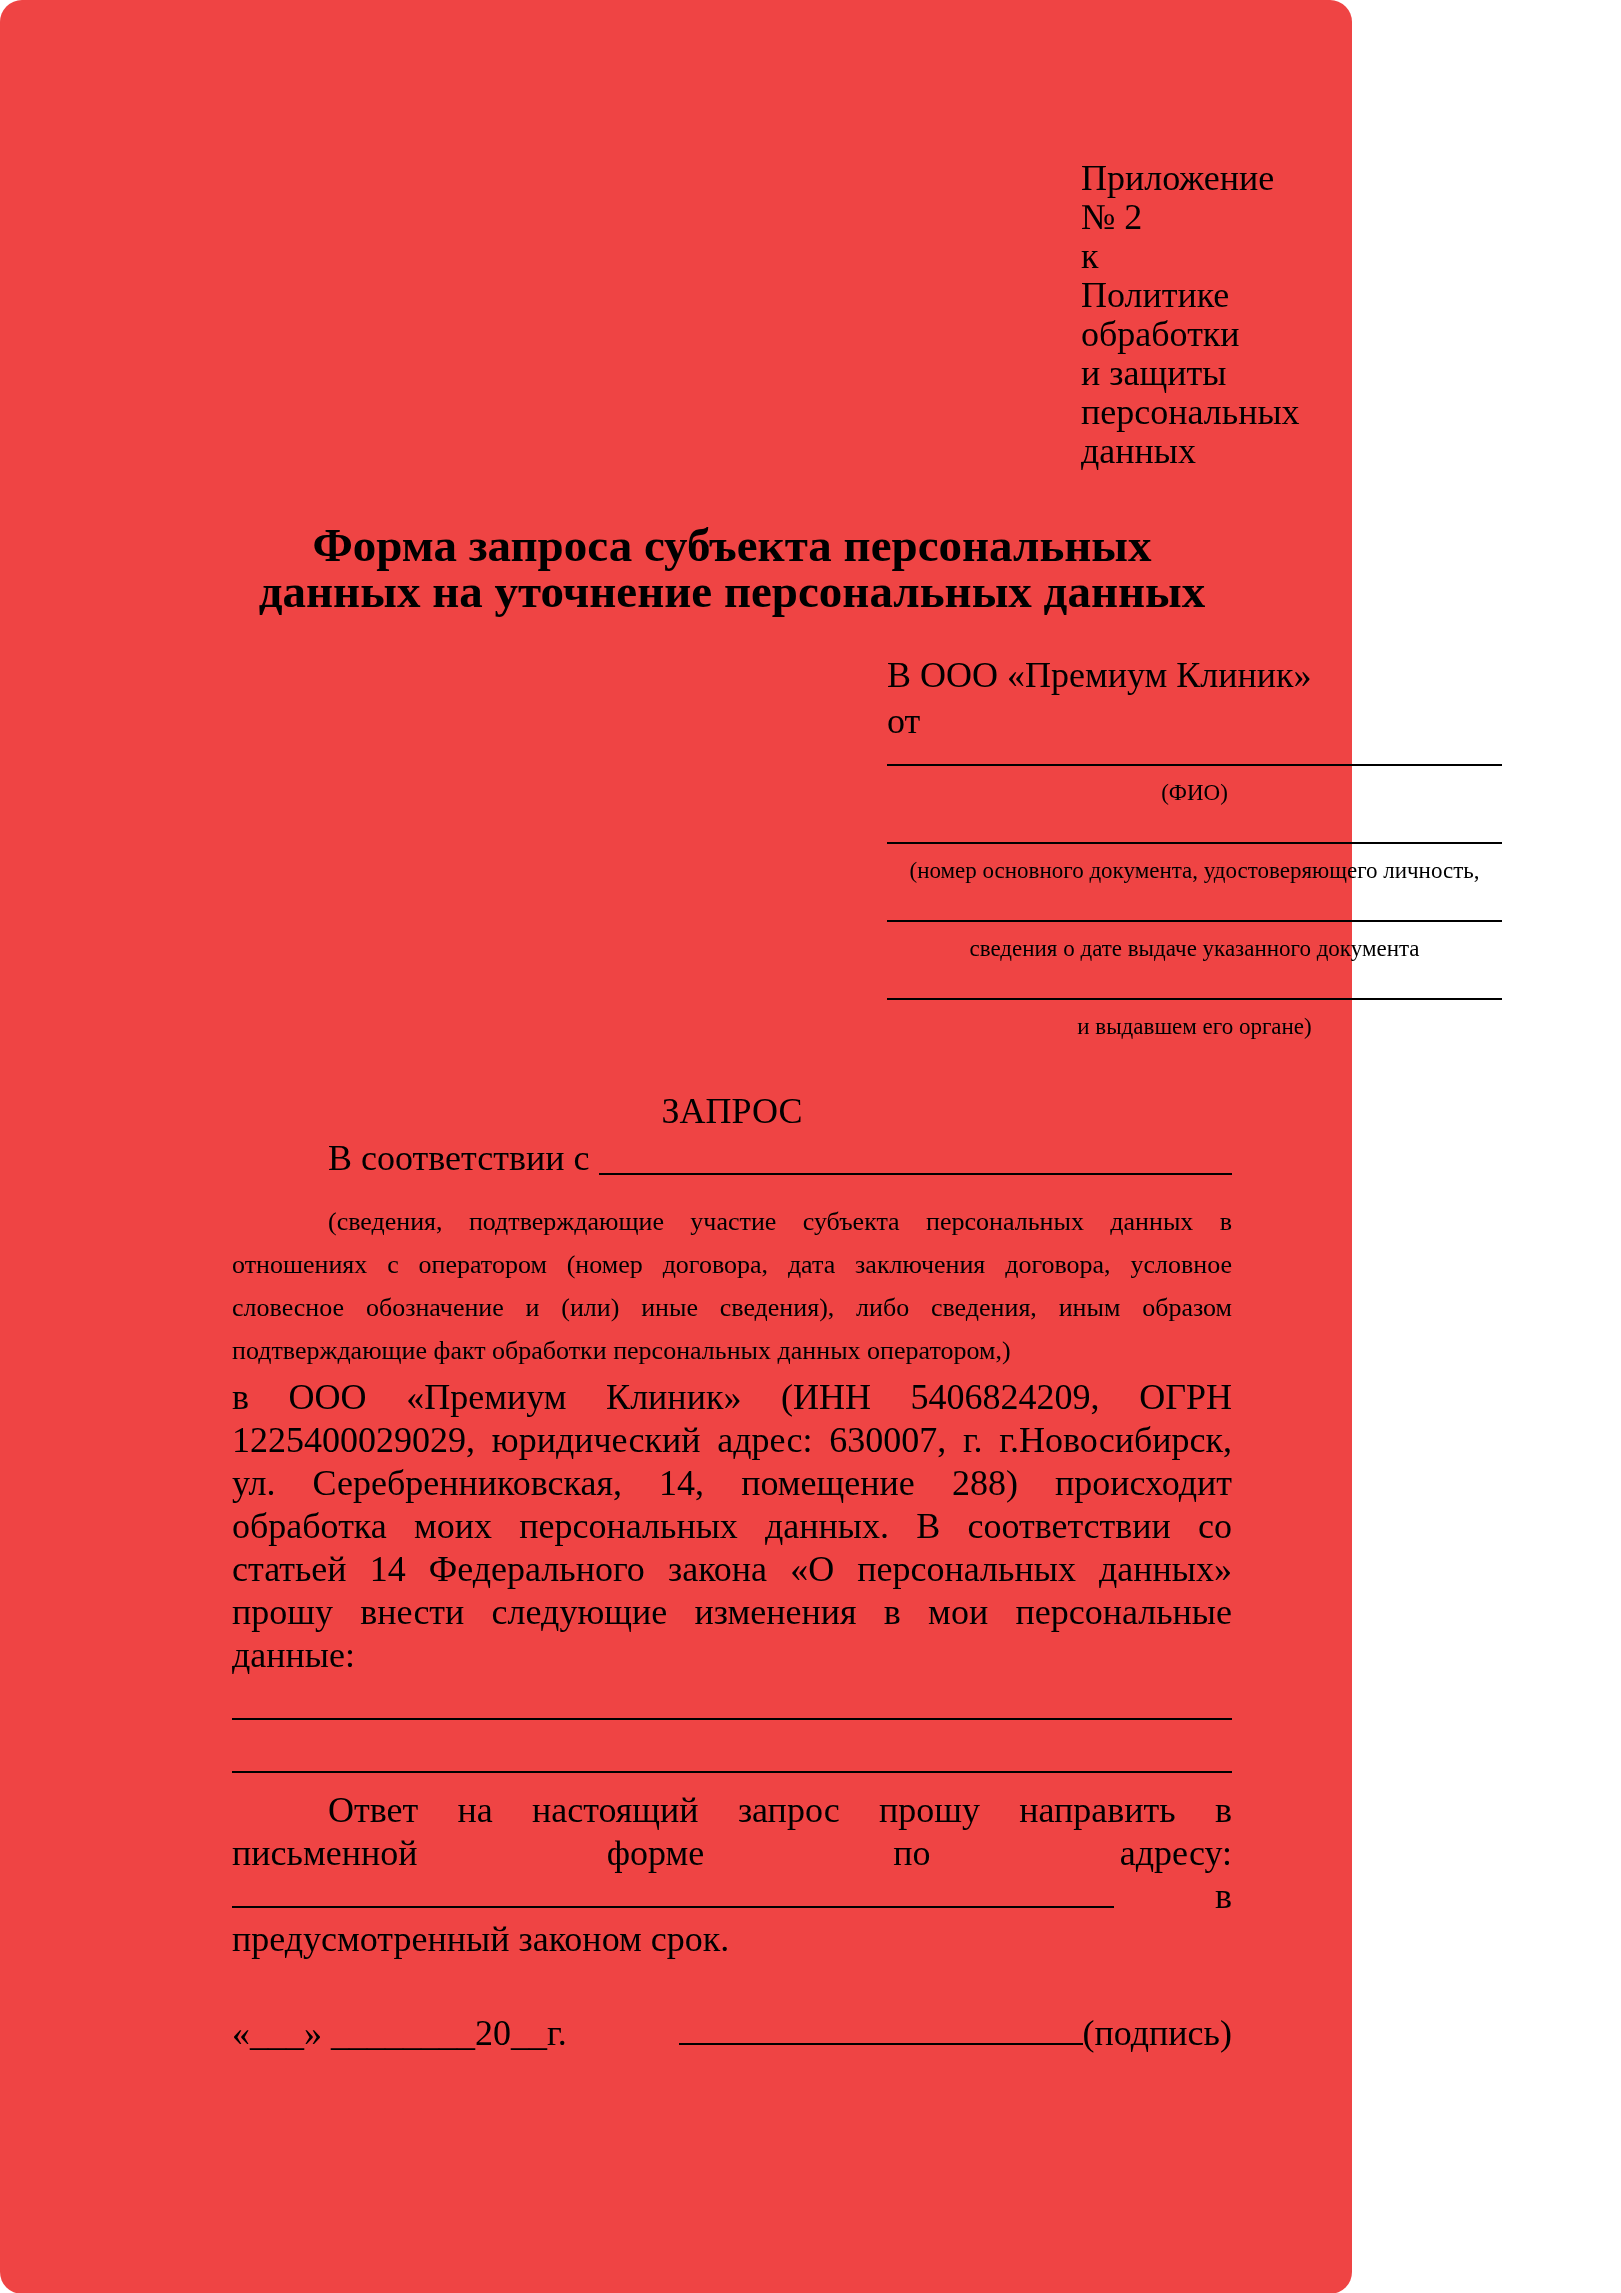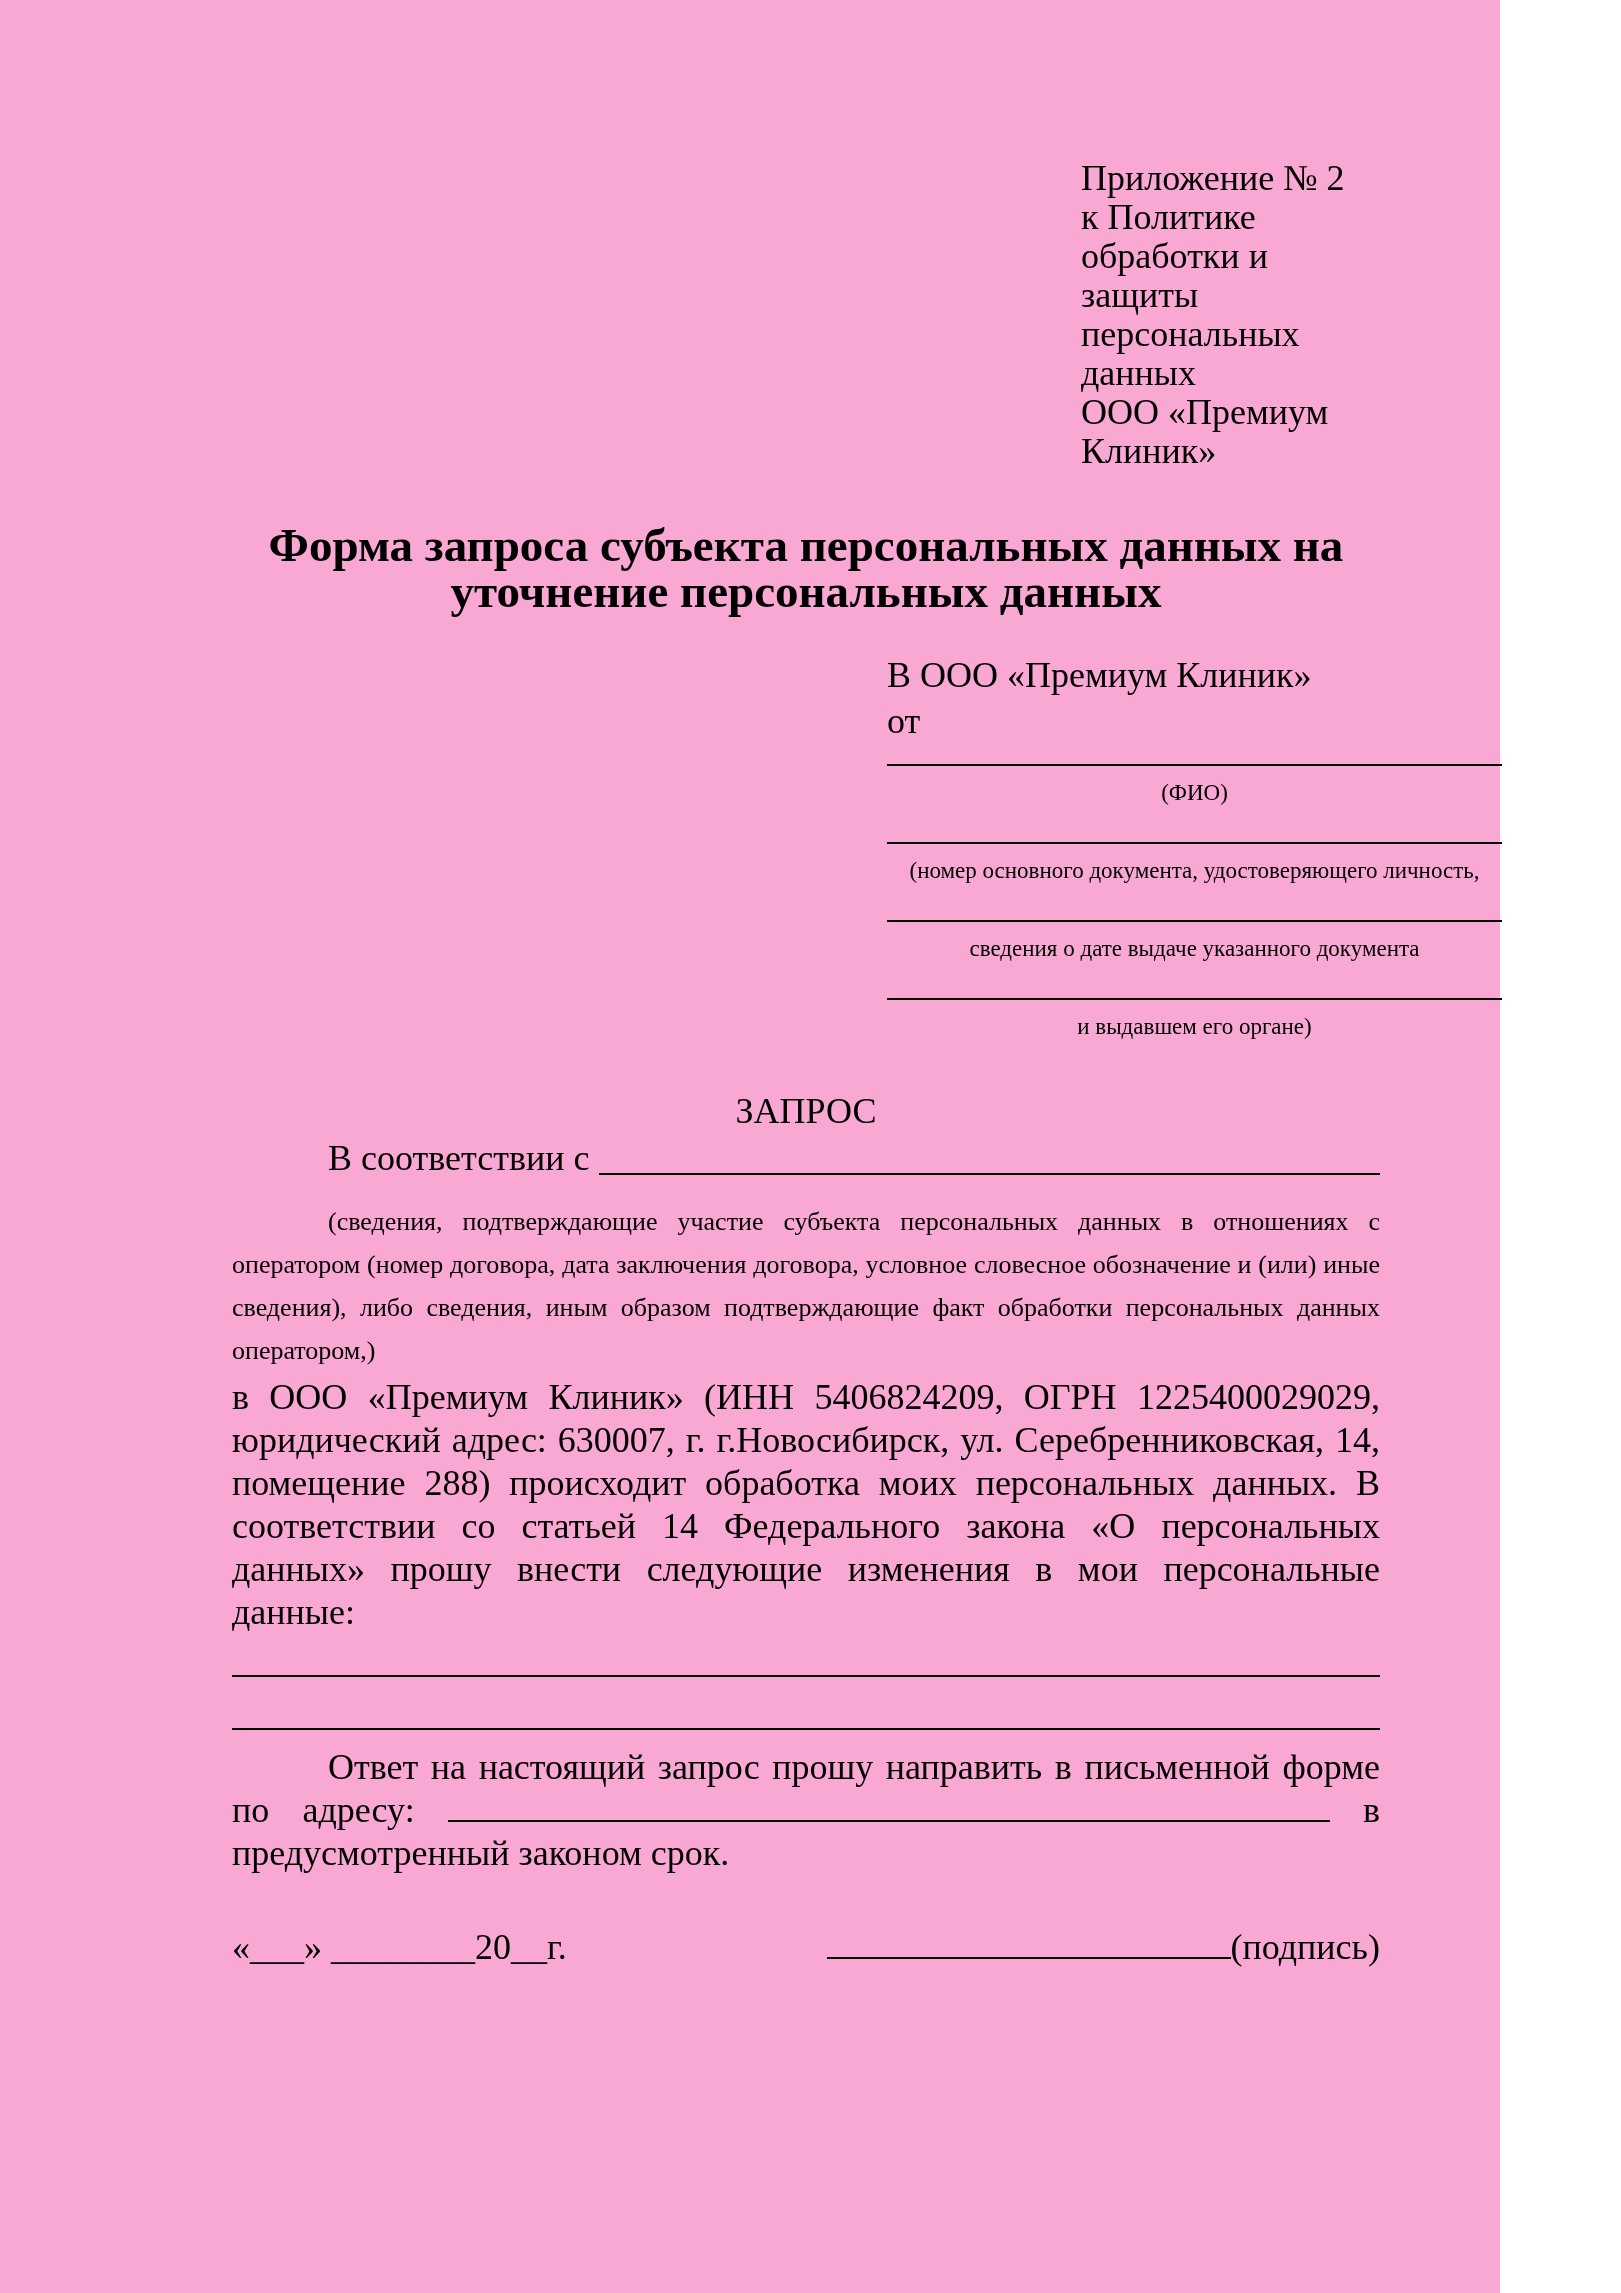--- a/index.html
+++ b/index.html
@@ -1,26 +1,27 @@
 <!DOCTYPE html>
 <html lang="ru"><head>
 <meta charset="utf-8">
 <style>
   * { margin: 0; padding: 0; box-sizing: border-box; }
   html, body { background: #ffffff; }
   body { font-family: "Liberation Serif", "DejaVu Serif", serif; color: #000000; }
 
   .page {
     position: relative;
-    width: 1500px;
+    width: 1352px;
     height: 2294px;
-    background: #f9a8d4;
+    background: #ef4444;
     padding: 159px 120px 0 232px; 
     font-size: 36px;
     line-height: 1.2;
+    border-radius: 22px;
   }
 
   
   .appendix {
     margin-left: 849px; 
     line-height: 39px;
   }
 
   
   .doc-title {
@@ -118,21 +119,20 @@
 </style>
 </head>
 <body>
 
 <div class="page">
 
   <div class="appendix">
     <div>Приложение № 2</div>
     <div>к Политике обработки и защиты</div>
     <div>персональных данных</div>
-    <div>ООО «Премиум Клиник»</div>
   </div>
 
   <div class="doc-title">Форма запроса субъекта персональных данных на уточнение персональных данных</div>
 
   <div class="addressee">
     <div>В ООО «Премиум Клиник»</div>
     <div>от</div>
 
     <div class="field">
       <div class="rule"></div>

